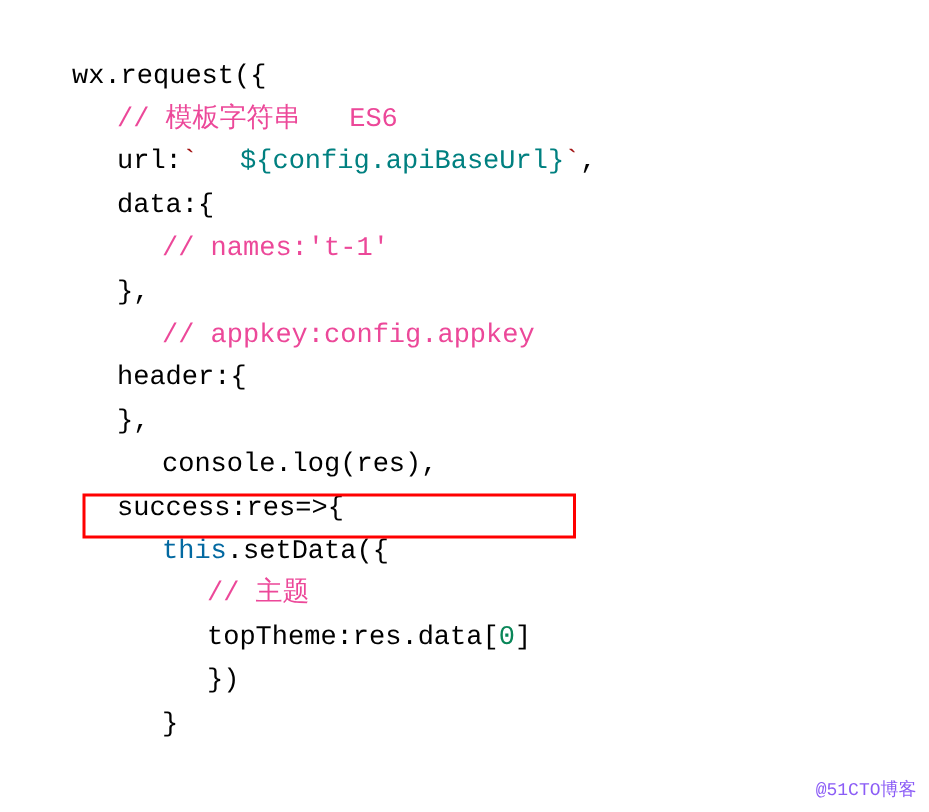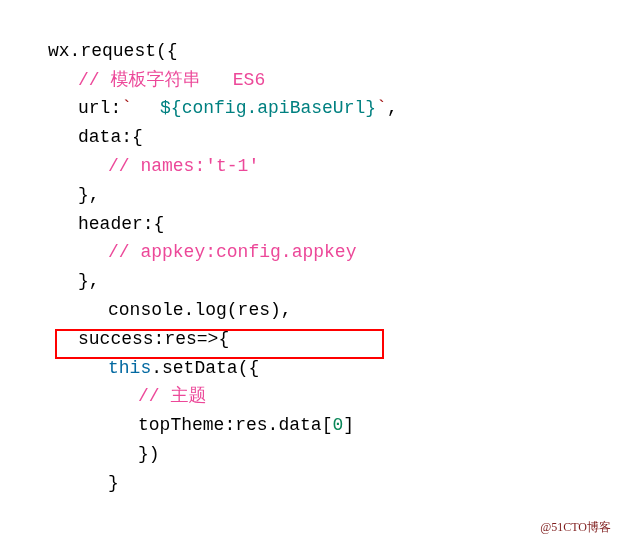--- a/index.html
+++ b/index.html
@@ -39,22 +39,22 @@
     width: 325px;
     height: 26px;
     top: 329px;
     pointer-events: none;
   }
   .watermark {
     position: absolute;
     bottom: 4px;
     right: 8px;
     font-size: 12px;
-    color: #7f1d1d;
-    font-family: Liberation Serif, serif;
+    color: #8b5cf6;
+    font-family: Liberation Mono, monospace;
   }
 </style>
 </head>
 <body>
 
 <div class="code-container">
 
   <span class="line"> </span>
 
   <span class="line indent1"><span>wx.request</span><span class="punct">(</span><span>{</span></span>
@@ -63,23 +63,23 @@
 
   <span class="line indent2"><span>url:</span><span class="string">`</span><span class="tmpl-expr">${config.apiBaseUrl}</span><span class="string">`</span><span>,</span></span>
 
 
   <span class="line indent2"><span>data:{</span></span>
 
   <span class="line indent3"><span class="comment">// names:'t-1'</span></span>
 
   <span class="line indent2"><span>}</span><span>,</span></span>
 
+  <span class="line indent3"><span class="comment">// appkey:config.appkey</span></span>
+
   <span class="line indent2"><span>header:{</span></span>
-
-  <span class="line indent3"><span class="comment">// appkey:config.appkey</span></span>
 
   <span class="line indent2"><span>}</span><span>,</span></span>
 
   <span class="line indent3"><span>console.log(res),</span></span>
 
   <span class="line indent2"><span>success:res=&gt;{</span></span>
 
   <span class="line indent3"><span class="keyword-this">this</span><span>.setData({</span></span>
 
   <span class="line indent4"><span class="comment">// 主题</span></span>

